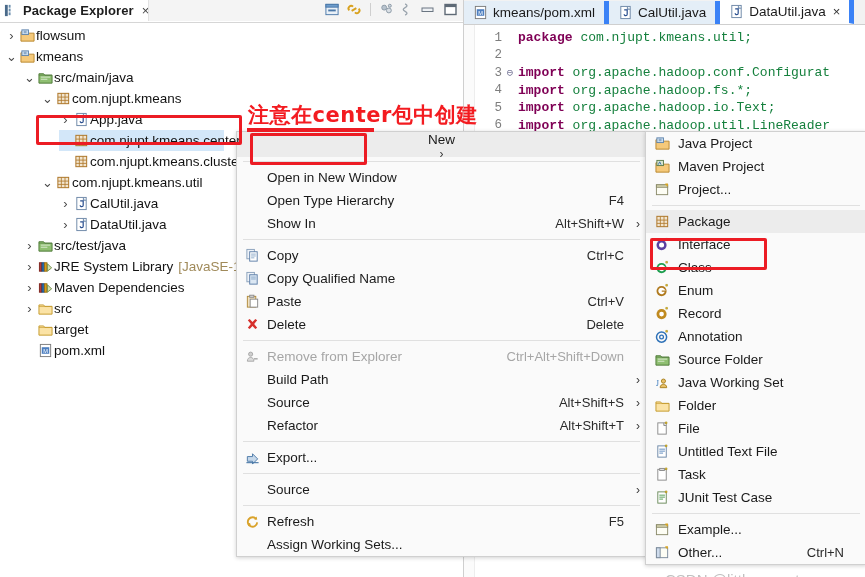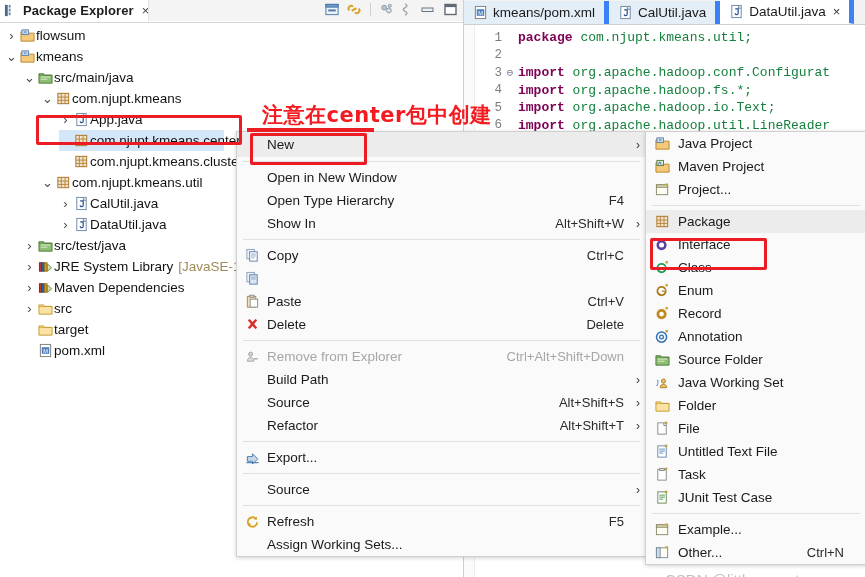--- a/index.html
+++ b/index.html
@@ -52,21 +52,21 @@
   
   .ctx{position:absolute;left:236px;top:131px;width:409px;background:#fafafa;border:1px solid #d0d0d0;box-shadow:0 1px 4px rgba(0,0,0,.18);}
   .mi{height:23px;display:flex;align-items:center;position:relative;font-size:13.5px;color:#1a1a1a;}
   .mi .mic{width:30px;flex:none;display:flex;align-items:center;justify-content:center;}
   .mi .mlbl{flex:1;}
   .mi .acc{color:#2a2a2a;font-size:13px;padding-right:6px;}
   .mi .arr{width:16px;flex:none;text-align:center;color:#3a3a3a;font-size:12px;}
   .mi.dis .mlbl,.mi.dis .acc{color:#a6a6a6;}
   .mi.hl{background:#ececec;}
   .msep{height:1px;background:#e0e0e0;margin:4px 6px;}
-  .mi.tall{height:25px;}
+  .mi.tall{height:25px;flex-direction:column;}
 
   
   .submenu{position:absolute;left:645px;top:131px;width:220px;background:#fafafa;border:1px solid #d0d0d0;box-shadow:0 1px 4px rgba(0,0,0,.18);}
   .submenu .mi{height:23px;}
   .submenu .mi .mic{width:32px;}
 
   
   .redbox{position:absolute;border:3px solid #ec1c24;border-radius:2px;pointer-events:none;z-index:60;}
   .redline{position:absolute;background:#ec1c24;z-index:60;}
   .annot{position:absolute;color:#f31b20;font-size:21px;font-weight:700;z-index:61;white-space:nowrap;
@@ -429,20 +429,21 @@
         <span class="arr"></span>
       </div>
       <div class="mi">
         <span class="mic" style="width: 30px;">
           <svg width="15" height="15" viewBox="0 0 16 16">
             <rect x="2" y="1.5" width="8" height="10" fill="#eef3f9" stroke="#8aa1bb"></rect>
             <rect x="5" y="4" width="8" height="10" fill="#dbe7f3" stroke="#5d7ea8"></rect>
             <path d="M6.5 6.5h5M6.5 8.5h5" stroke="#7fa0c4" stroke-width=".9"></path>
           </svg>
         </span>
+        <span class="mlbl">Copy Qualified Name</span>
         <span class="arr"></span>
       </div>
       <div class="mi">
         <span class="mic" style="width: 30px;">
           <svg width="15" height="15" viewBox="0 0 16 16">
             <rect x="2.5" y="2.5" width="9" height="11.5" fill="#f2e2c0" stroke="#b08a3a"></rect>
             <rect x="5" y="1.3" width="4.5" height="2.2" fill="#dcdcdc" stroke="#8a8a8a"></rect>
             <rect x="5.5" y="5.5" width="8" height="8.5" fill="#ffffff" stroke="#8a8a8a"></rect>
           </svg>
         </span>
@@ -728,17 +729,17 @@
         <span class="acc">Ctrl+N</span>
         <span class="arr"></span>
       </div>
     </div>
 
   <div class="redbox" style="left:36px;top:115px;width:200px;height:24px;"></div>
   <div class="redbox" style="left:250px;top:133px;width:111px;height:26px;"></div>
   <div class="redbox" style="left:650px;top:238px;width:111px;height:26px;"></div>
   <div class="redline" style="left:247px;top:128px;width:127px;height:4px;"></div>
 
-  <div class="annot" style="left:262px;top:101px;">注意在center包中创建</div>
+  <div class="annot" style="left:248px;top:101px;">注意在center包中创建</div>
 
   <div class="watermark" style="left:665px;top:551px;margin-top:20px;">CSDN @little-monster</div>
 
 </div>
 
 </body></html>

